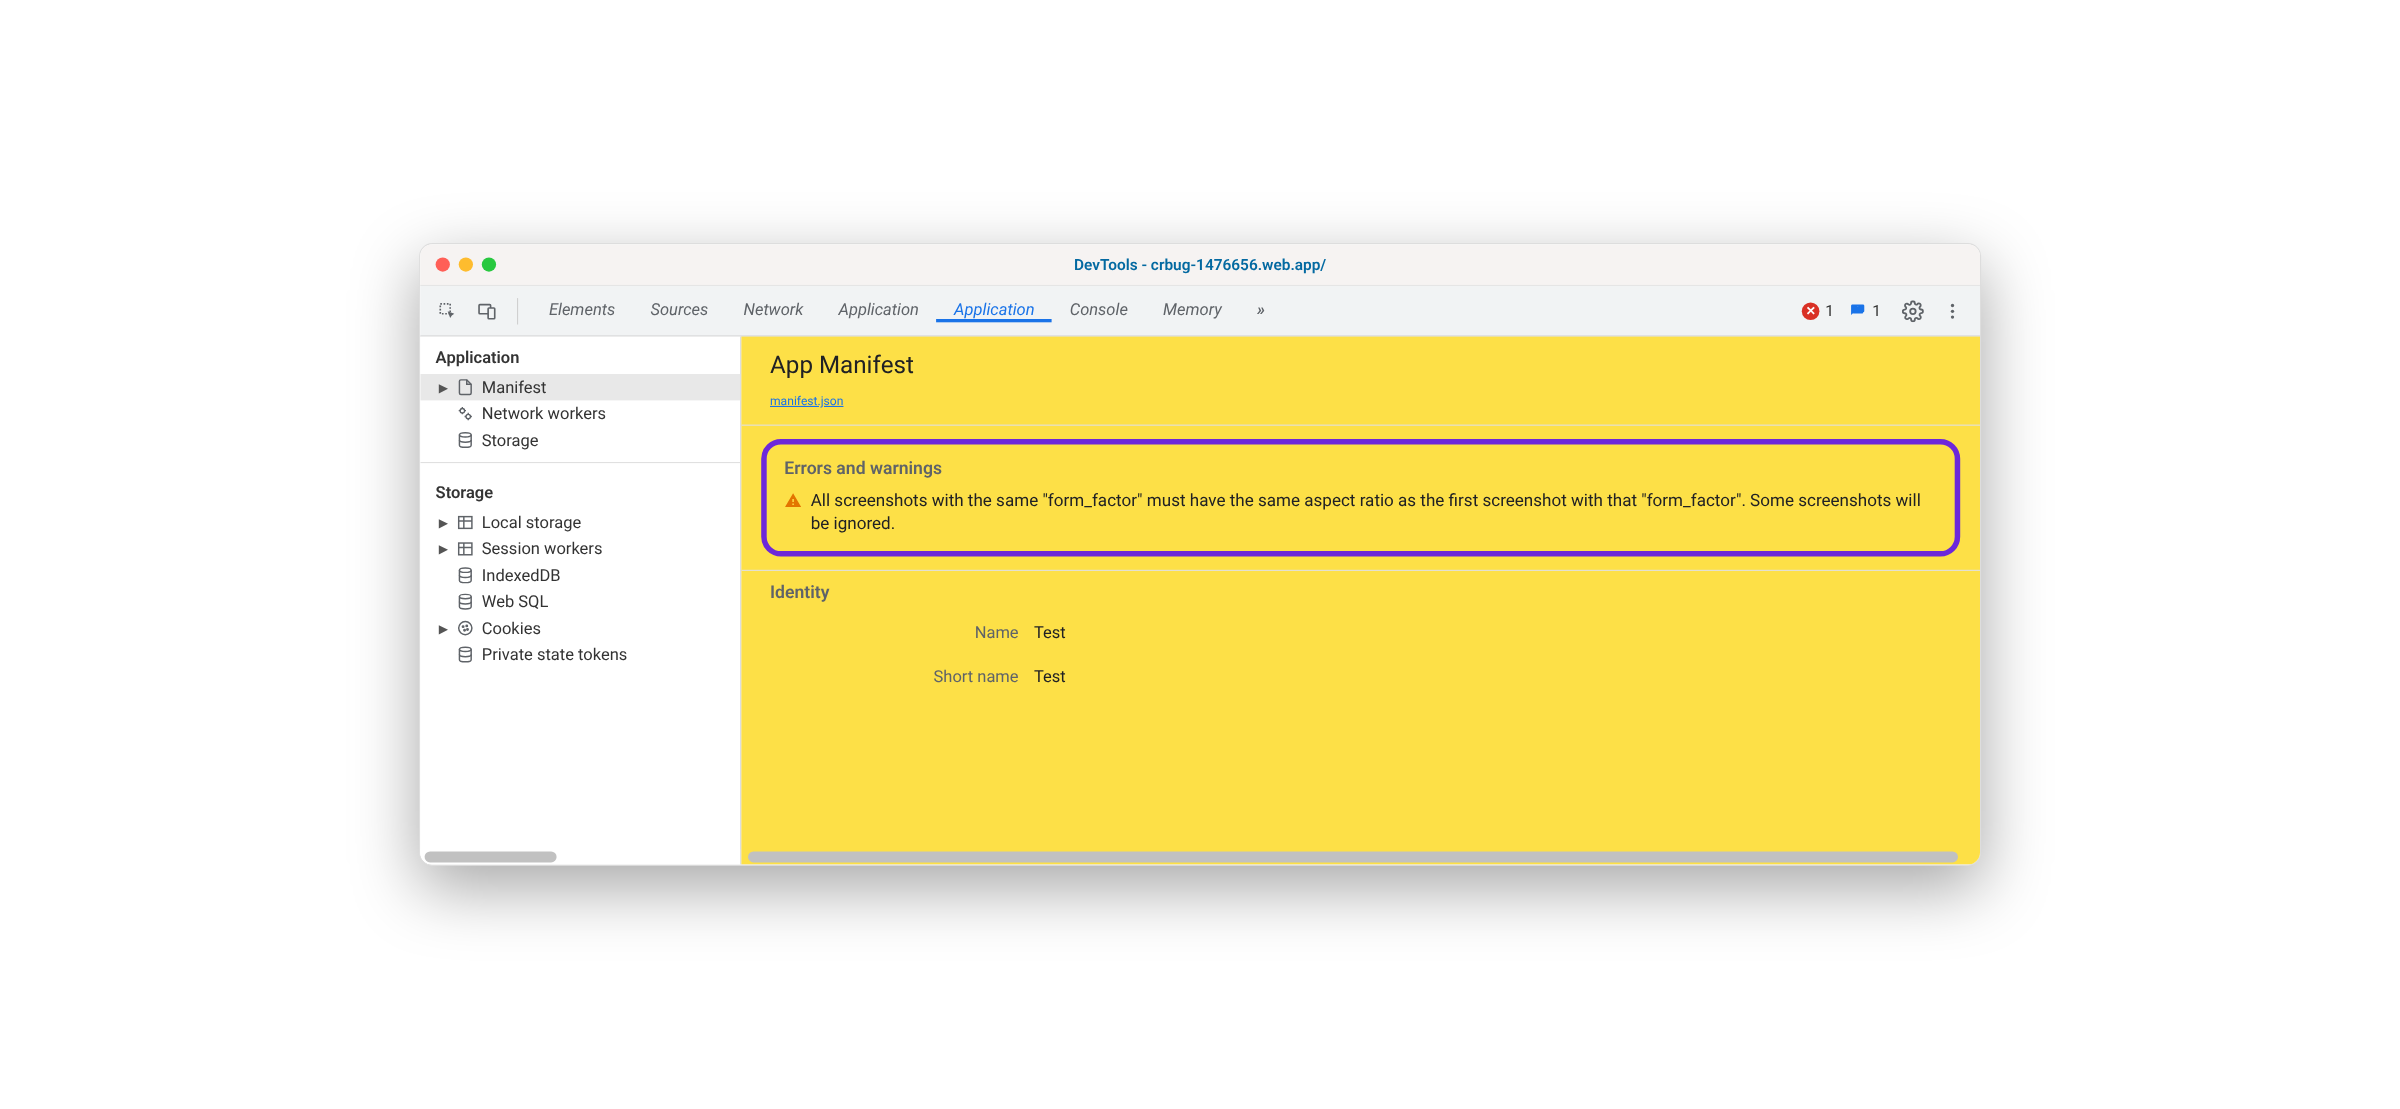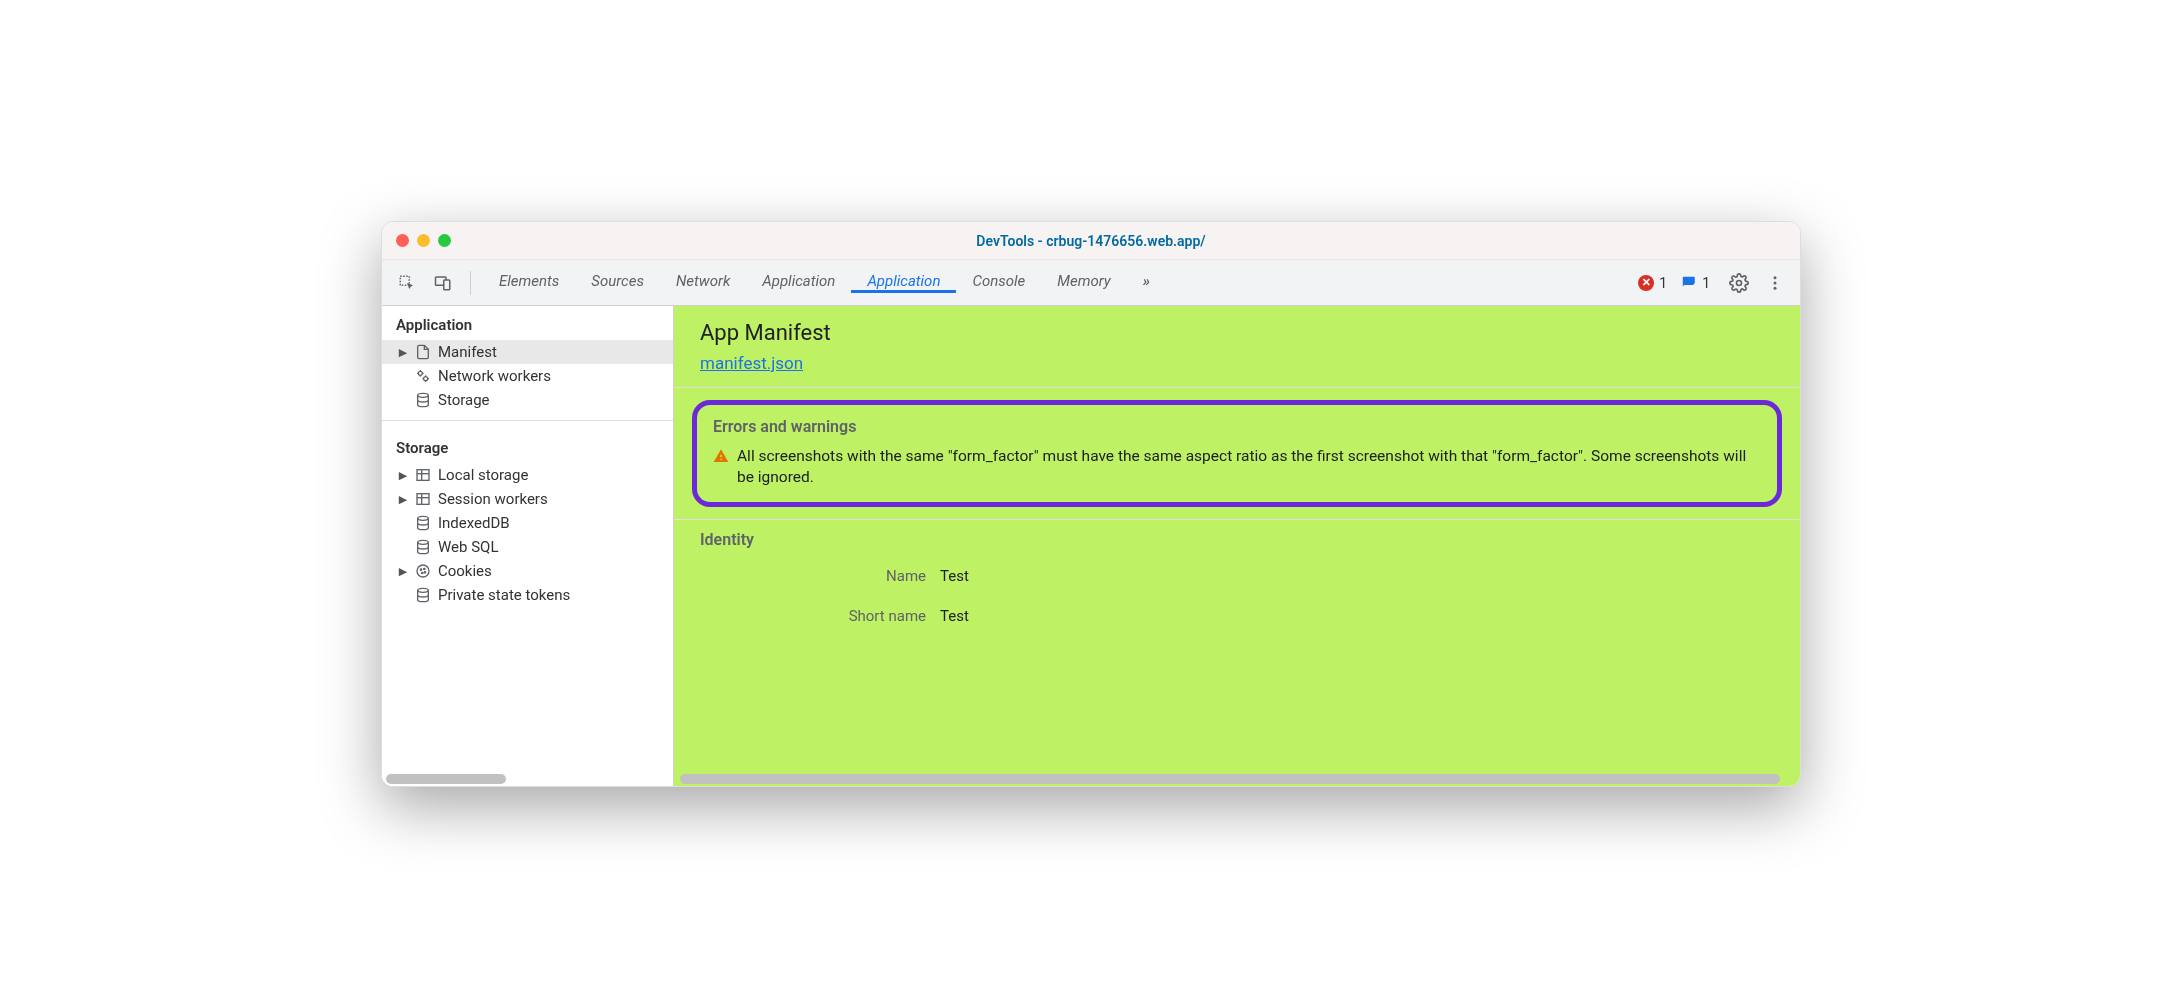--- a/index.html
+++ b/index.html
@@ -105,29 +105,29 @@
   .tree-arrow { width: 10px; color: #555; font-size: 11px; display:inline-flex; justify-content:center;}
   .tree-arrow.hidden { visibility: hidden; }
   .tree-icon { width: 18px; height: 18px; display:flex; align-items:center; justify-content:center; color:#5f6368;}
   .sidebar-hr { border: none; border-top: 1px solid #e0e0e0; margin: 8px 0; }
   .hscroll { height: 14px; background:#fff; display:flex; align-items:center; padding:0 4px;}
   .hscroll-thumb { height:10px; width:120px; background:#c1c1c1; border-radius:5px;}
   .main {
     flex: 1;
     overflow-y: auto;
     overflow-x: hidden;
-    background: #bef264;
+    background: #fde047;
     position: relative;
   }
   .main::-webkit-scrollbar { width: 14px; }
   .main::-webkit-scrollbar-thumb { background: #c1c1c1; border-radius: 7px; border: 3px solid #fff;}
   .main-inner { padding: 14px 0 0 0; }
   .manifest-header { padding: 0 26px 14px; }
   .manifest-title { font-size: 22px; color: #202124; margin-bottom: 8px; }
-  .manifest-link { color: #1a73e8; text-decoration: underline; font-size: 17px; cursor:pointer; }
+  .manifest-link { color: #1a73e8; text-decoration: underline; font-size: 11px; cursor:pointer; }
   .section-divider { border-top: 1px solid #e0e0e0; }
   .callout {
     margin: 12px 18px;
     border: 5px solid #6d28d9;
     border-radius: 18px;
     padding: 12px 16px 14px;
   }
   .callout-title { font-size: 16px; font-weight: 600; color: #5f6368; margin-bottom: 10px; }
   .warn-row { display: flex; align-items: flex-start; gap: 8px; font-size: 15.5px; color: #202124; line-height: 1.35;}
   .warn-tri { color: #e37400; flex-shrink:0; margin-top:2px;}

